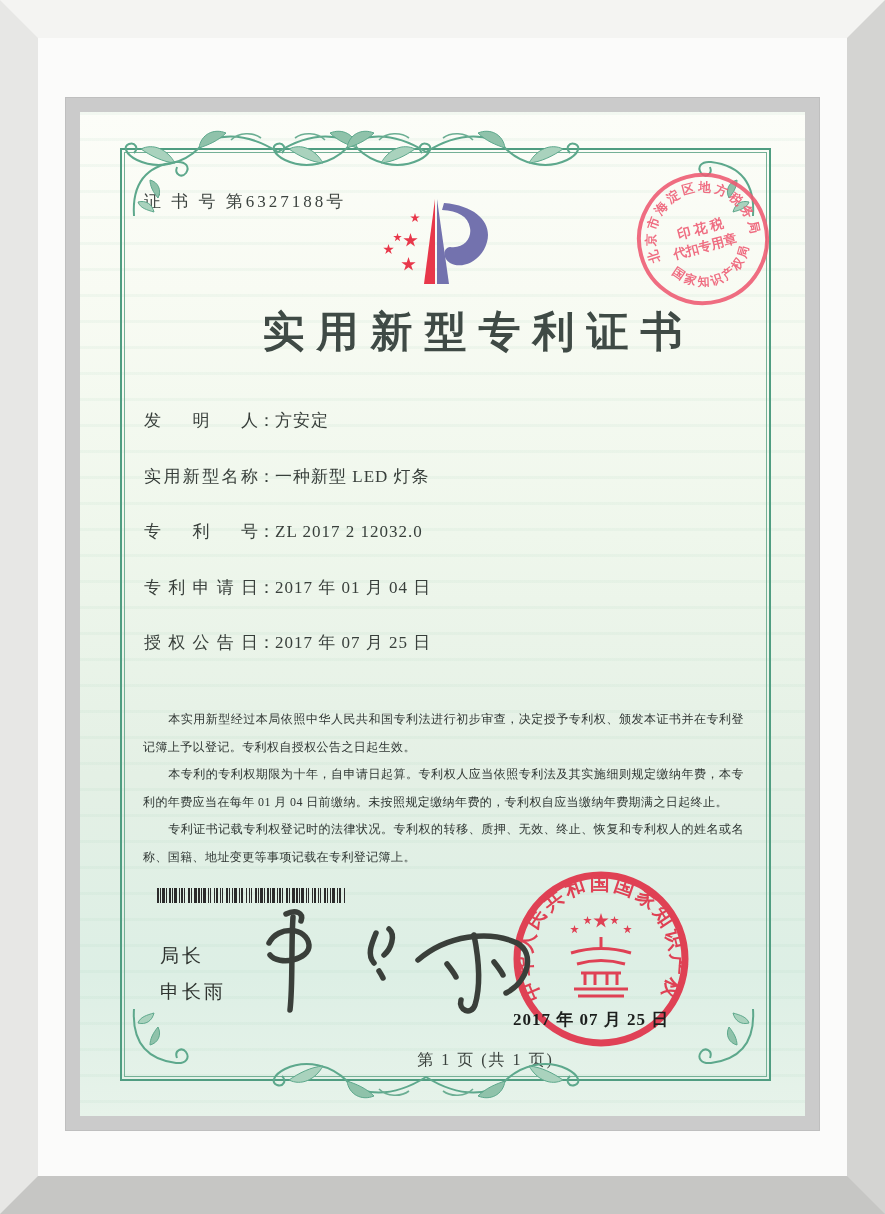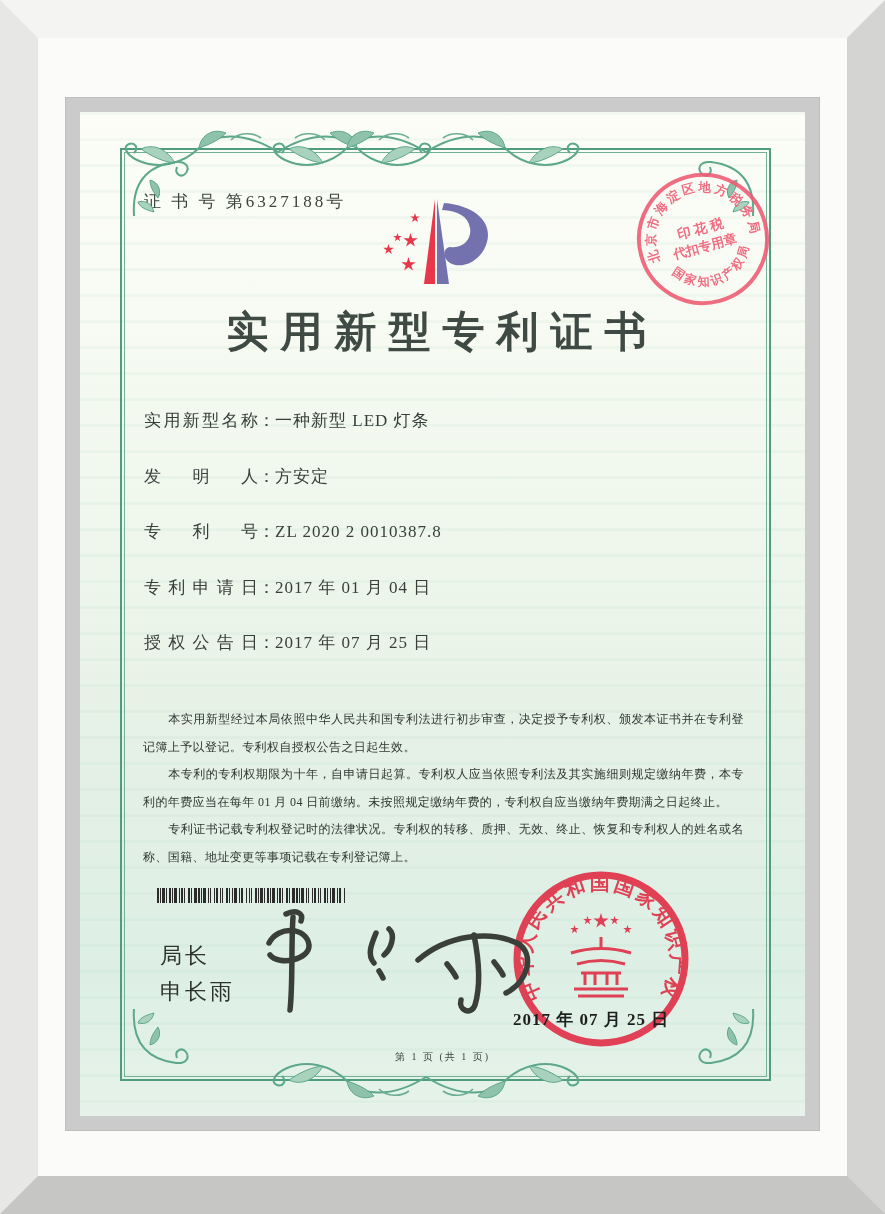--- a/index.html
+++ b/index.html
@@ -22,36 +22,36 @@
     margin-top:12px;
   }
   .gborder{position:absolute;left:40px;top:36px;width:647px;height:929px;
     border:2px solid #4f9d81;}
   .gborder::after{content:"";position:absolute;inset:2px;border:1px solid #74b096;}
   .orn{position:absolute;z-index:3;}
   .cert-no{position:absolute;left:64px;top:78px;font-size:17px;letter-spacing:3px;color:#3d4440;}
   .logo{position:absolute;left:288px;top:74px;width:162px;height:114px;}
   .tax-stamp{position:absolute;left:552px;top:56px;width:142px;height:142px;z-index:4;}
   .title{position:absolute;left:0;top:192px;width:100%;text-align:center;
-    font-size:42px;font-weight:600;letter-spacing:12px;color:#3f4a45;}
+    font-size:42px;font-weight:600;letter-spacing:12px;color:#3f4a45;padding-left:36px;}
   .fields{position:absolute;left:64px;top:297px;width:600px;}
   .field{height:55.5px;font-size:17px;color:#383f3b;white-space:nowrap;}
   .flabel{display:inline-block;width:114px;text-align:justify;text-align-last:justify;}
   .fvalue{letter-spacing:1px;}
   .paras{position:absolute;left:63px;top:594px;width:601px;
     font-size:12px;line-height:27.5px;color:#2f3633;text-align:justify;letter-spacing:.4px;}
   .paras p{margin:0;text-indent:2.1em;}
   .barcode{position:absolute;left:77px;top:776px;width:190px;height:15px;}
-  .director{position:absolute;left:80px;top:826px;font-size:22px;color:#2e332f;letter-spacing:3px;line-height:36px;}
+  .director{position:absolute;left:80px;top:826px;font-size:19px;color:#2e332f;letter-spacing:3px;line-height:36px;}
   .signature{position:absolute;left:168px;top:792px;width:305px;height:118px;z-index:2;}
   .main-seal{position:absolute;left:430px;top:756px;width:182px;height:182px;z-index:1;}
   .issue-date{position:absolute;left:433px;top:896px;font-size:17px;font-weight:600;
     color:#1c1f1d;letter-spacing:1px;z-index:2;}
   .footer{position:absolute;left:0;top:938px;width:100%;text-align:center;
-    font-size:10px;letter-spacing:2px;color:#3a413d;}
+    font-size:16px;letter-spacing:2px;color:#3a413d;padding-left:43px;}
   svg{display:block;}
 </style>
 </head>
 <body>
 
 <div class="frame"></div>
 <div class="mat"></div>
 
 <div class="paper">
 
@@ -129,27 +129,27 @@
       </text>
       <text x="0" y="-6" text-anchor="middle" font-size="13.5" font-weight="700" fill="#ee5a72">印 花 税</text>
       <text x="0" y="12" text-anchor="middle" font-size="13" font-weight="700" fill="#ee5a72">代扣专用章</text>
     </g>
   </svg>
 
   <div class="title">实用新型专利证书</div>
 
   <div class="fields">
     <div class="field">
+      <span class="flabel">发明人</span><span>：</span><span class="fvalue">方安定</span>
+    </div>
+    <div class="field">
       <span class="flabel">实用新型名称</span><span>：</span><span class="fvalue">一种新型 LED 灯条</span>
     </div>
     <div class="field">
-      <span class="flabel">发明人</span><span>：</span><span class="fvalue">方安定</span>
-    </div>
-    <div class="field">
-      <span class="flabel">专利号</span><span>：</span><span class="fvalue">ZL 2020 2 0010387.8</span>
+      <span class="flabel">专利号</span><span>：</span><span class="fvalue">ZL 2017 2 12032.0</span>
     </div>
     <div class="field">
       <span class="flabel">专利申请日</span><span>：</span><span class="fvalue">2017 年 01 月 04 日</span>
     </div>
     <div class="field">
       <span class="flabel">授权公告日</span><span>：</span><span class="fvalue">2017 年 07 月 25 日</span>
     </div>
   </div>
 
   <div class="paras">

